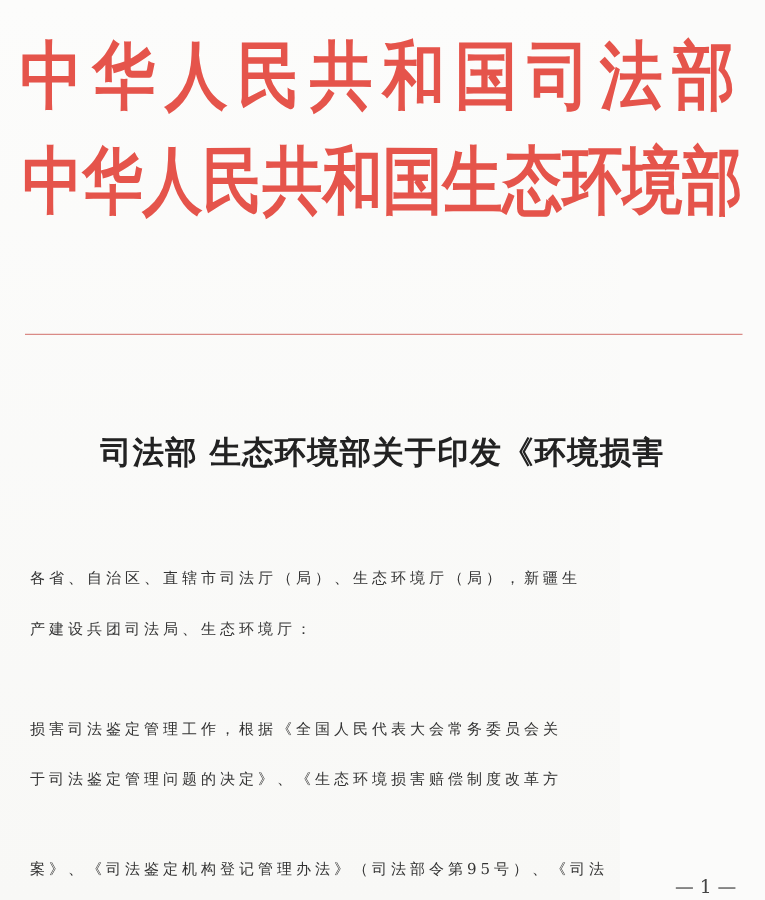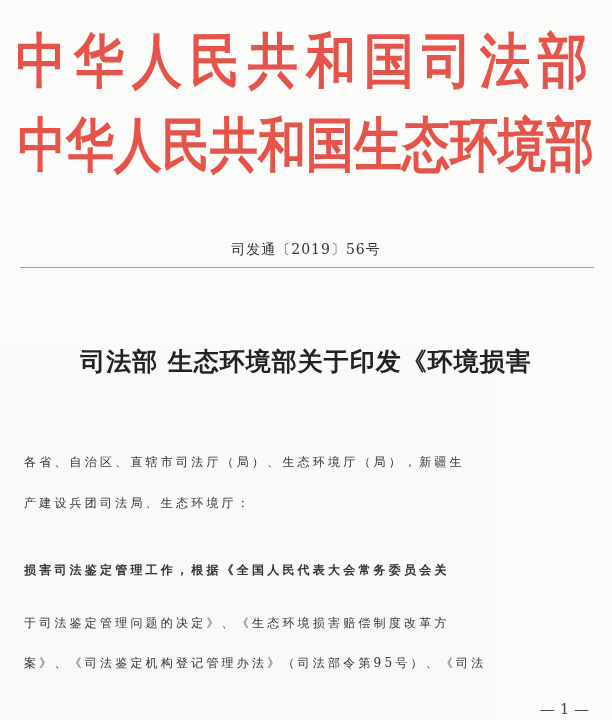--- a/index.html
+++ b/index.html
@@ -50,26 +50,25 @@
     white-space: nowrap;
   }
 </style>
 </head>
 <body>
 
 <div class="page">
   <div class="masthead-line masthead-1">中华人民共和国司法部</div>
   <div class="masthead-line masthead-2">中华人民共和国生态环境部</div>
 
-  <div class="doc-number">司发通〔2019〕56号</div>
   <div class="divider"></div>
 
   <div class="title title-1">司法部 生态环境部关于印发《环境损害</div>
 
   <div class="para" style="top:454px;">各省、自治区、直辖市司法厅（局）、生态环境厅（局），新疆生</div>
   <div class="para" style="top:495px;">产建设兵团司法局、生态环境厅：</div>
 
-  <div class="para" style="top:562px;font-weight:bold;">损害司法鉴定管理工作，根据《全国人民代表大会常务委员会关</div>
+  <div class="para" style="top:575px;">损害司法鉴定管理工作，根据《全国人民代表大会常务委员会关</div>
   <div class="para" style="top:615px;">于司法鉴定管理问题的决定》、《生态环境损害赔偿制度改革方</div>
-  <div class="para" style="top:655px;">案》、《司法鉴定机构登记管理办法》（司法部令第95号）、《司法</div>
+  <div class="para" style="top:687px;">案》、《司法鉴定机构登记管理办法》（司法部令第95号）、《司法</div>
 
   <div class="page-number">— 1 —</div>
 </div>
 
 </body></html>

